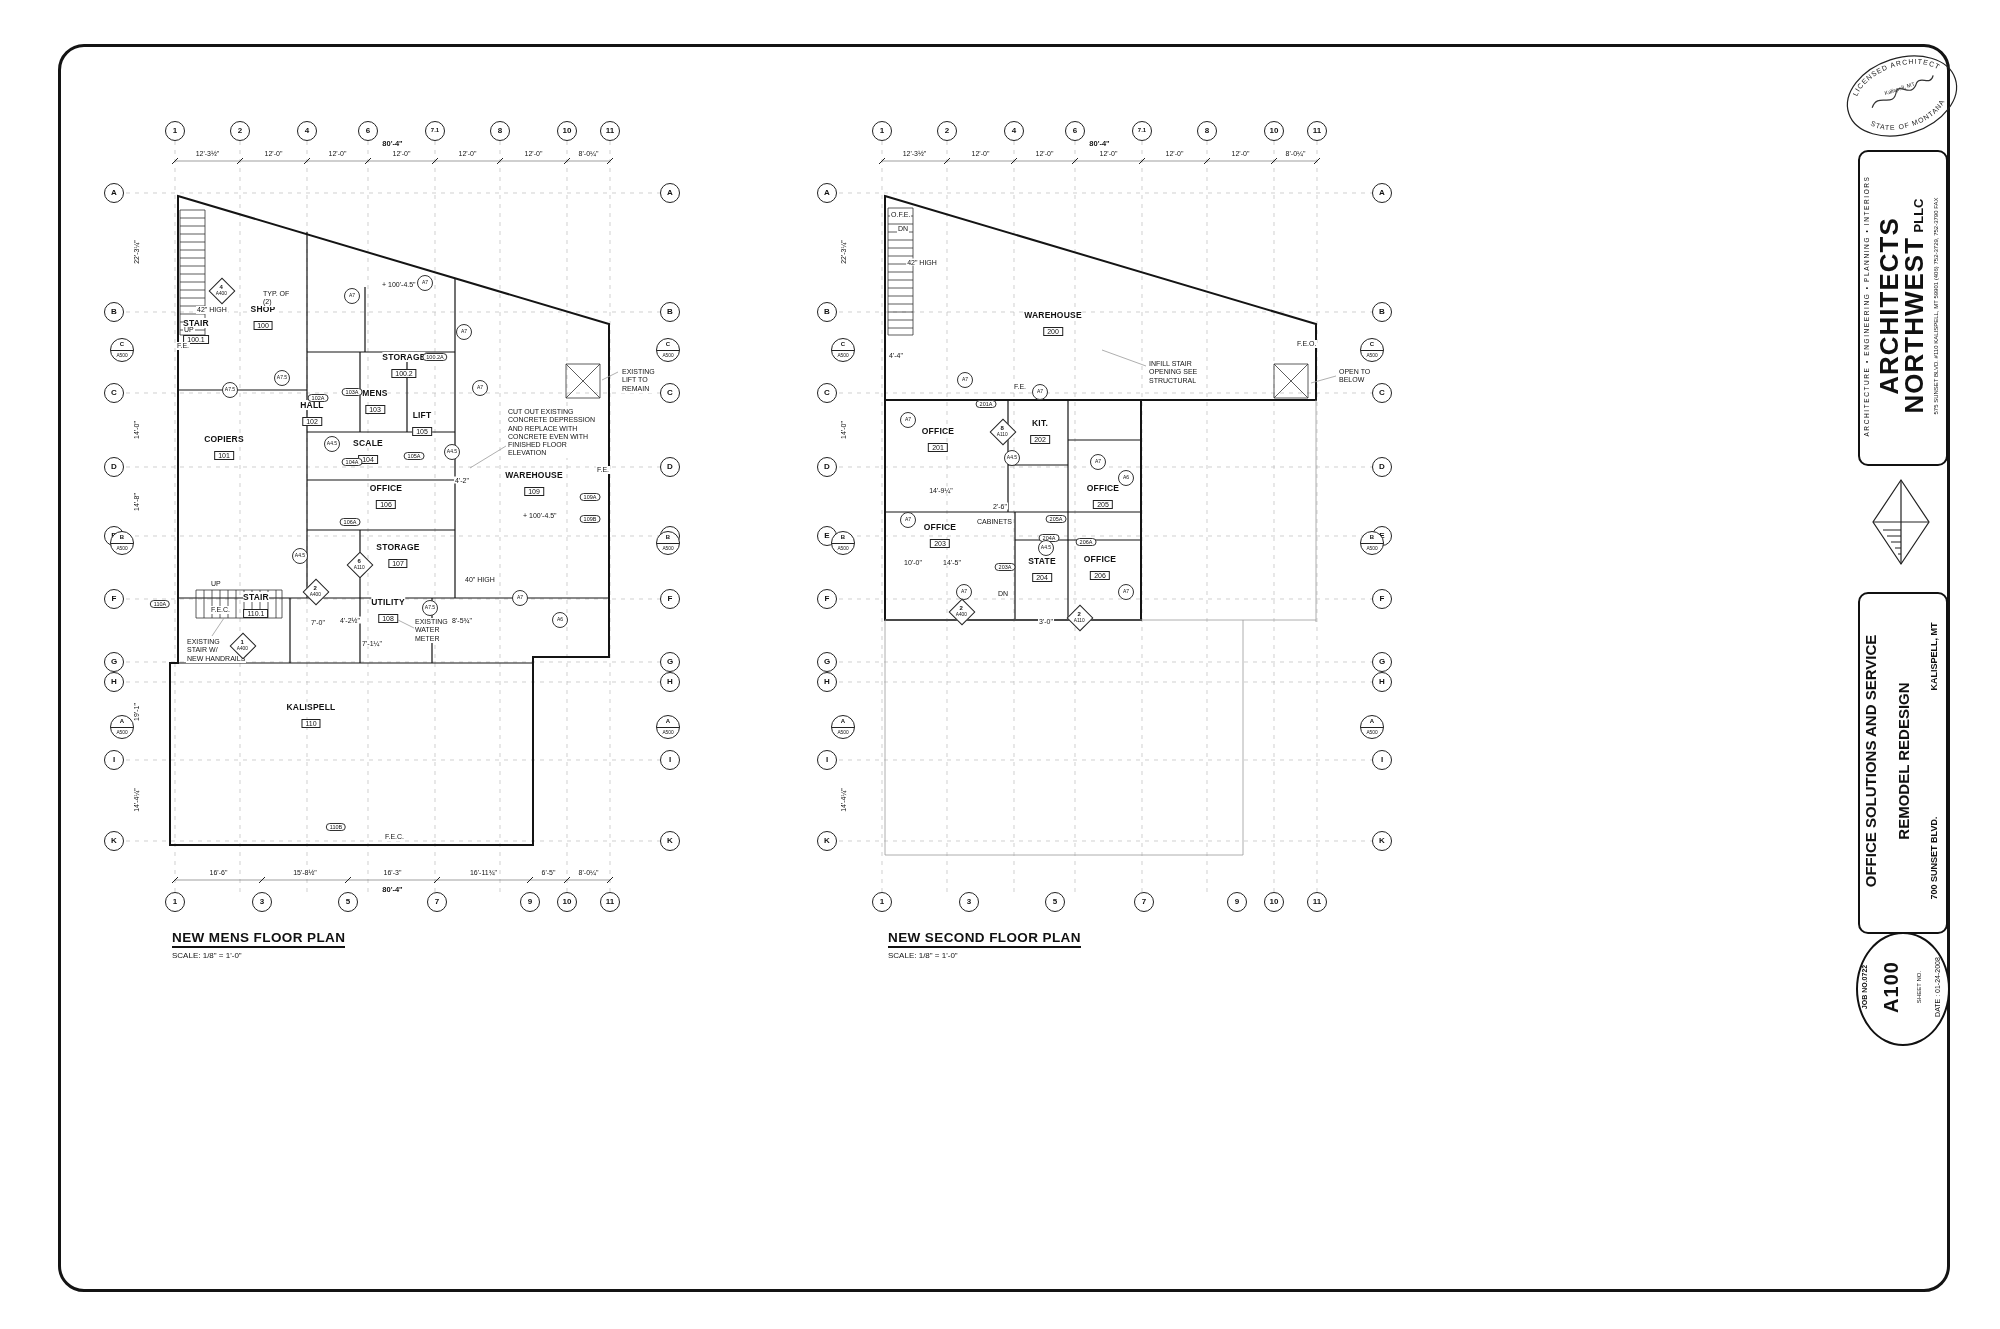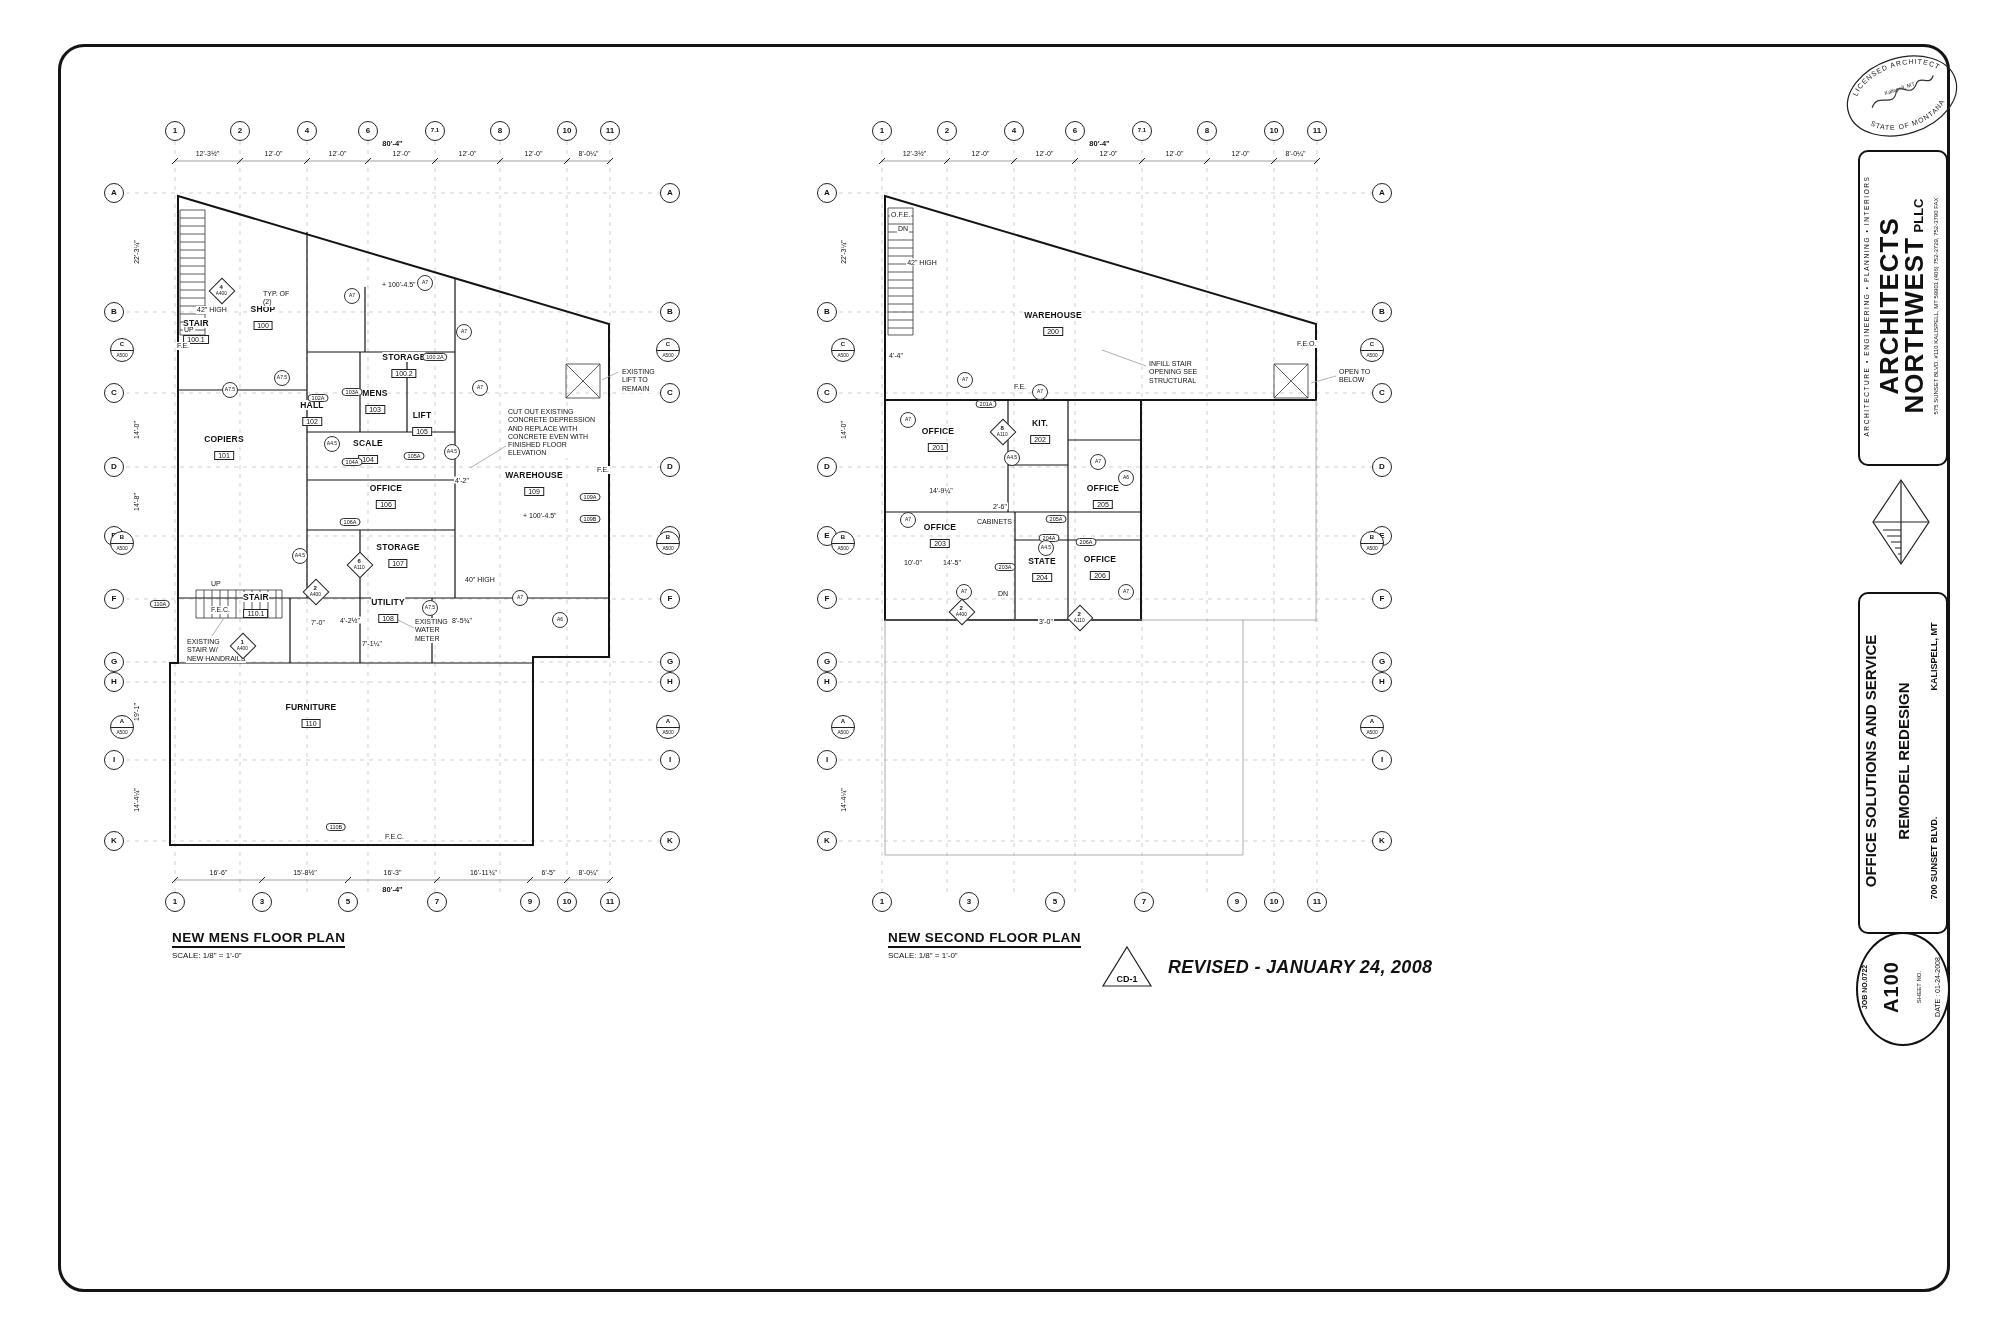--- a/index.html
+++ b/index.html
@@ -230,21 +230,21 @@
       <div class="room" style="left: 224px; top: 448px;"><div class="rname">COPIERS</div><div class="rnum">101</div></div>
       <div class="room" style="left: 312px; top: 414px;"><div class="rname">HALL</div><div class="rnum">102</div></div>
       <div class="room" style="left: 375px; top: 402px;"><div class="rname">MENS</div><div class="rnum">103</div></div>
       <div class="room" style="left: 368px; top: 452px;"><div class="rname">SCALE</div><div class="rnum">104</div></div>
       <div class="room" style="left: 422px; top: 424px;"><div class="rname">LIFT</div><div class="rnum">105</div></div>
       <div class="room" style="left: 386px; top: 497px;"><div class="rname">OFFICE</div><div class="rnum">106</div></div>
       <div class="room" style="left: 398px; top: 556px;"><div class="rname">STORAGE</div><div class="rnum">107</div></div>
       <div class="room" style="left: 388px; top: 611px;"><div class="rname">UTILITY</div><div class="rnum">108</div></div>
       <div class="room" style="left: 534px; top: 484px;"><div class="rname">WAREHOUSE</div><div class="rnum">109</div></div>
       <div class="room" style="left: 256px; top: 606px;"><div class="rname">STAIR</div><div class="rnum">110.1</div></div>
-      <div class="room" style="left: 311px; top: 716px;"><div class="rname">FURNITURE</div><div class="rnum">110</div></div>
+      <div class="room" style="left: 311px; top: 716px;"><div class="rname">KALISPELL</div><div class="rnum">110</div></div>
       <div class="note" style="left: 621px; top: 368px;">EXISTING
 LIFT TO
 REMAIN</div>
       <div class="note" style="left: 507px; top: 408px;">CUT OUT EXISTING
 CONCRETE DEPRESSION
 AND REPLACE WITH
 CONCRETE EVEN WITH
 FINISHED FLOOR
 ELEVATION</div>
       <div class="note" style="left: 186px; top: 638px;">EXISTING
@@ -467,27 +467,20 @@
 
   <div class="ptitle" style="left:172px;top:928px">
     <div><span class="pt-name">NEW MENS FLOOR PLAN</span></div>
     <div class="pt-scale">SCALE:  1/8" = 1'-0"</div>
   </div>
   <div class="ptitle" style="left:888px;top:928px">
     <div><span class="pt-name">NEW SECOND FLOOR PLAN</span></div>
     <div class="pt-scale">SCALE:  1/8" = 1'-0"</div>
   </div>
 
-  <div class="rev" style="left:1100px;top:944px">
-    <svg width="54" height="46" viewBox="0 0 54 46">
-      <polygon points="27,3 51,42 3,42" class="thin2"></polygon>
-      <text x="27" y="38" text-anchor="middle" class="revtag">CD-1</text>
-    </svg>
-    <div class="revtext">REVISED - JANUARY 24, 2008</div>
-  </div>
 
   <svg class="stamp" style="left:1838px;top:38px" width="128" height="118" viewBox="0 0 128 118">
     <g transform="rotate(-18 64 58)">
       <ellipse cx="64" cy="58" rx="56" ry="38" class="thin2"></ellipse>
       <path id="stampTop" d="M16,58 A48,30 0 0 1 112,58" fill="none" stroke="none"></path>
       <path id="stampBot" d="M20,64 A44,26 0 0 0 108,64" fill="none" stroke="none"></path>
       <text class="stamp-txt"><textPath href="#stampTop" startOffset="50%" text-anchor="middle">LICENSED ARCHITECT</textPath></text>
       <text class="stamp-txt"><textPath href="#stampBot" startOffset="50%" text-anchor="middle">STATE OF MONTANA</textPath></text>
       <text x="64" y="52" text-anchor="middle" class="stamp-city">Kalispell, MT</text>
       <path class="sig" d="M32,60 C42,46 52,68 60,52 C66,44 72,64 82,50 C88,44 94,58 100,48"></path>

